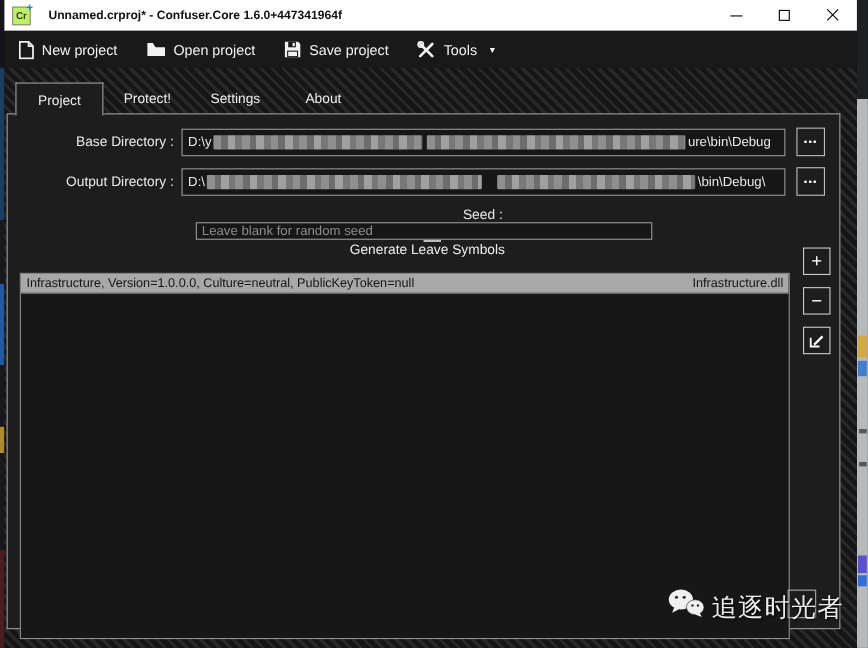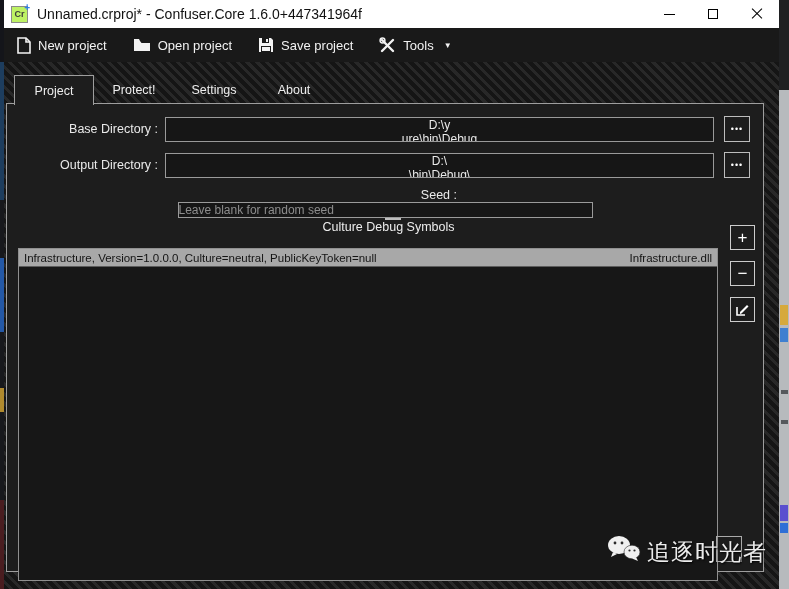--- a/index.html
+++ b/index.html
@@ -7,21 +7,21 @@
   body { font-family:"Liberation Sans", sans-serif; }
   .screen { position:relative; width:789px; height:589px; overflow:hidden; background:#101010; }
 
   
   .sliver { position:absolute; }
 
   
   .titlebar { position:absolute; left:4px; top:0; width:775px; height:28px; background:#ffffff; display:flex; align-items:center; }
   .app-icon { position:relative; width:17px; height:17px; margin-left:7px; border:1px solid #8a8a8a; background:#bef264; color:#3c3c3c; font-size:9px; font-weight:bold; display:flex; align-items:center; justify-content:center; }
   .app-icon .plus { position:absolute; top:-5px; right:-3px; color:#2f7fe8; font-size:10px; font-weight:bold; }
-  .title-text { margin-left:9px; font-size:14px; color:#111; white-space:nowrap; }
+  .title-text { margin-left:16px; font-size:11px; color:#111; white-space:nowrap;font-weight:bold; }
   .win-controls { margin-left:auto; display:flex; height:100%; }
   .win-btn { width:44px; height:100%; display:flex; align-items:center; justify-content:center; }
   .glyph-min { width:11px; height:1px; background:#000; }
   .glyph-max { width:10px; height:10px; border:1px solid #000; }
   .glyph-close { position:relative; width:12px; height:12px; }
   .glyph-close::before,.glyph-close::after { content:""; position:absolute; left:-1px; top:5px; width:14px; height:1px; background:#000; }
   .glyph-close::before { transform:rotate(45deg); }
   .glyph-close::after { transform:rotate(-45deg); }
 
   
@@ -36,22 +36,22 @@
 
   
   .tabs { position:absolute; left:10px; top:13px; height:29px; display:flex; z-index:3; }
   .tab { width:80px; height:29px; display:flex; align-items:center; justify-content:center; color:#ededed; font-size:12.5px; }
   .tab.active { background:#1d1d1d; border:1px solid #9e9e9e; border-bottom:none; height:30px; }
 
   
   .panel { position:absolute; left:2px; top:41px; width:758px; height:469px; background:#1d1d1d; border:1px solid #9e9e9e; z-index:2; }
   .row { position:absolute; left:0; width:100%; height:26px; display:flex; align-items:center; }
   .frm-label { width:158px; text-align:right; padding-right:7px; color:#eaeaea; font-size:12.5px; white-space:nowrap; }
-  .inputbox { width:549px; height:25px; background:#161616; border:1px solid #9a9a9a; color:#e9e9e9; font-size:12px; display:flex; align-items:center; padding:0 5px; white-space:nowrap; overflow:hidden; font-family:"Liberation Sans",sans-serif;flex-direction:column; }
-  .seed-input { width:415px; height:25px; background:#161616; border:1px solid #9a9a9a; color:#e9e9e9; font-size:12px; padding:0 0; outline:none; font-family:"Liberation Sans",sans-serif; }
+  .inputbox { width:549px; height:25px; background:#161616; border:1px solid #9a9a9a; color:#e9e9e9; font-size:12px; display:flex; align-items:center; padding:0 5px; white-space:nowrap; overflow:hidden; font-family:"Liberation Sans",sans-serif; }
+  .seed-input { width:415px; height:25px; background:#161616; border:1px solid #9a9a9a; color:#e9e9e9; font-size:12px; padding:0 5px; outline:none; font-family:"Liberation Sans",sans-serif; }
   .seed-input::placeholder { color:#8d8d8d; opacity:1; }
   .redact { display:inline-block; height:13px; margin:0 2px; border-radius:1px; filter:blur(0.6px);
             background:repeating-linear-gradient(90deg,#8f8f8f 0 7px,#6d6d6d 7px 13px,#a0a0a0 13px 20px,#787878 20px 26px); }
   .browse-btn { width:26px; height:26px; margin-left:10px; border:1px solid #bdbdbd; background:#1d1d1d; color:#fff; font-size:9px; letter-spacing:1px; display:flex; align-items:center; justify-content:center; }
   .checkbox { width:16px; height:16px; border:1px solid #bdbdbd; background:#1d1d1d; margin-left:15px; }
   .chk-label { color:#ededed; font-size:12.5px; margin-left:7px; white-space:nowrap; }
 
   
   .listbox { position:absolute; left:11px; top:124px; width:700px; height:333px; border:1px solid #909090; background:#171717; overflow:hidden;margin-top:20px; }
   .list-row { height:18px; display:flex; justify-content:space-between; align-items:center; padding:0 5px; font-size:11.5px; }
@@ -190,21 +190,21 @@
             <span class="redact" style="width:180px;"></span>
             <span>\bin\Debug\</span>
         </div>
         <div class="browse-btn">•••</div>
       </div>
 
       <div class="row" style="top:84px;flex-direction:column;">
         <div class="frm-label">Seed :</div>
         <input class="seed-input" type="text" placeholder="Leave blank for random seed" style="">
         <div class="checkbox"></div>
-        <span class="chk-label">Culture Debug Symbols</span>
+        <span class="chk-label">Generate Leave Symbols</span>
       </div>
 
       <div class="listbox">
         <div class="list-row selected">
           <span>Infrastructure, Version=1.0.0.0, Culture=neutral, PublicKeyToken=null</span>
           <span>Infrastructure.dll</span>
         </div>
       </div>
 
       <div class="side-btn" style="top:121px;">

